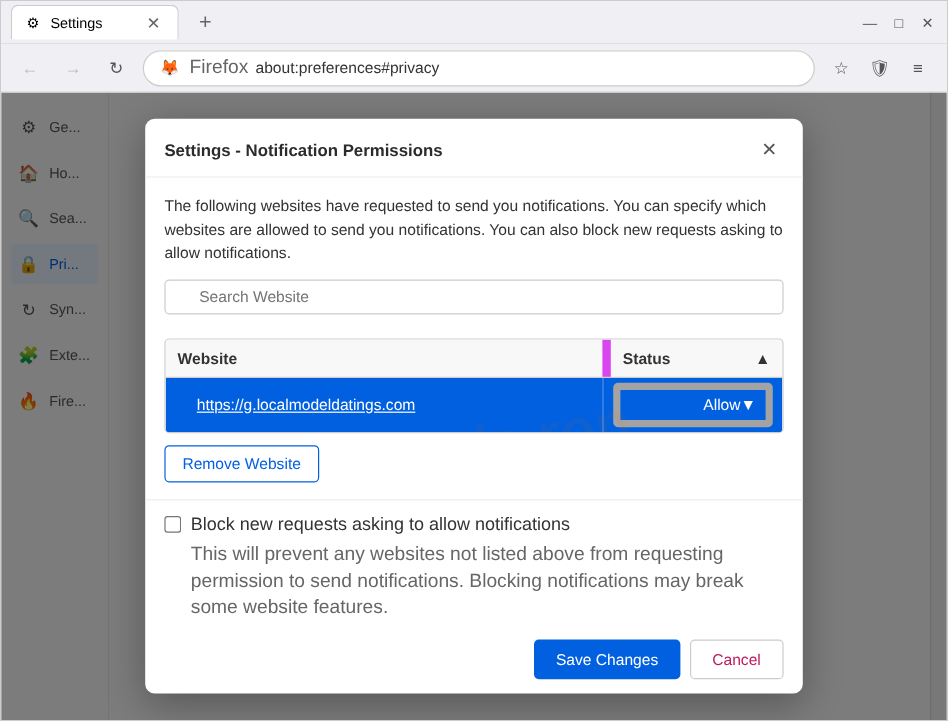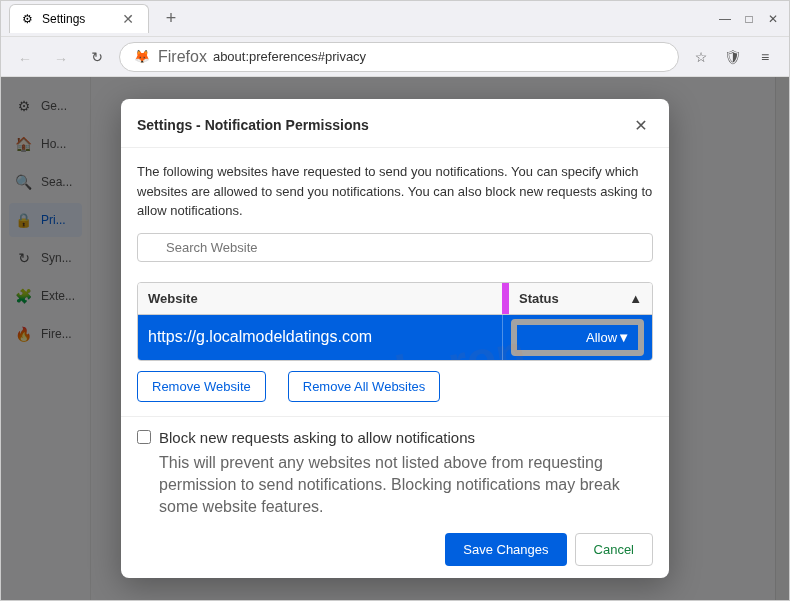--- a/index.html
+++ b/index.html
@@ -334,22 +334,23 @@
     .table-row-item {
       display: flex;
       align-items: center;
       background: #0060df;
       color: white;
       position: relative;
     }
 
     .row-website {
       flex: 1;
-      padding: 8px 10px;
-      font-size: 16px;
+      padding: 8px 26px;
+      font-size: 13px;
+      text-decoration: underline;
     }
 
     .row-status-cell {
       width: 150px;
       padding: 4px 8px;
       border-left: 1px solid rgba(255,255,255,0.3);
       position: relative;
     }
 
     
@@ -444,21 +445,21 @@
       padding: 8px 18px;
       border-radius: 4px;
       font-size: 13px;
       cursor: pointer;
       font-weight: 500;
     }
 
     .btn-cancel {
       background: white;
       border: 1px solid #ccc;
-      color: #15803d;
+      color: #be185d;
       padding: 8px 18px;
       border-radius: 4px;
       font-size: 13px;
       cursor: pointer;
     }
 
     
     .table-watermark {
       position: absolute;
       top: 50%;
@@ -589,21 +590,20 @@
                     </div>
 
                   </div>
                 </div>
 
               </div>
             </div>
 
             <div class="remove-buttons">
               <button class="btn-remove">Remove Website</button>
-              <button class="btn-remove">Remove All Websites</button>
             </div>
           </div>
         </div>
 
         <div class="modal-footer-section">
           <div class="checkbox-row">
             <input type="checkbox" class="checkbox-input" style="">
             <label class="checkbox-label">Block new requests asking to allow notifications</label>
           </div>
           <div class="checkbox-desc">This will prevent any websites not listed above from requesting permission to send notifications. Blocking notifications may break some website features.</div>

